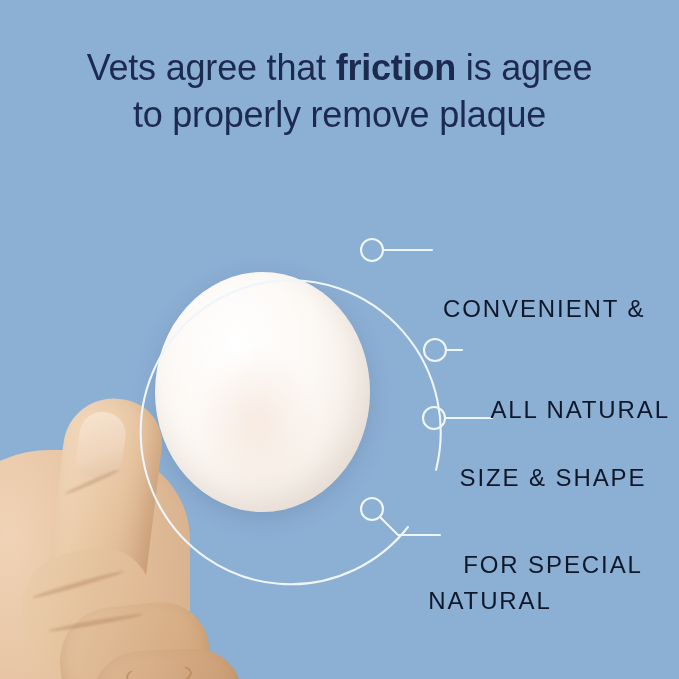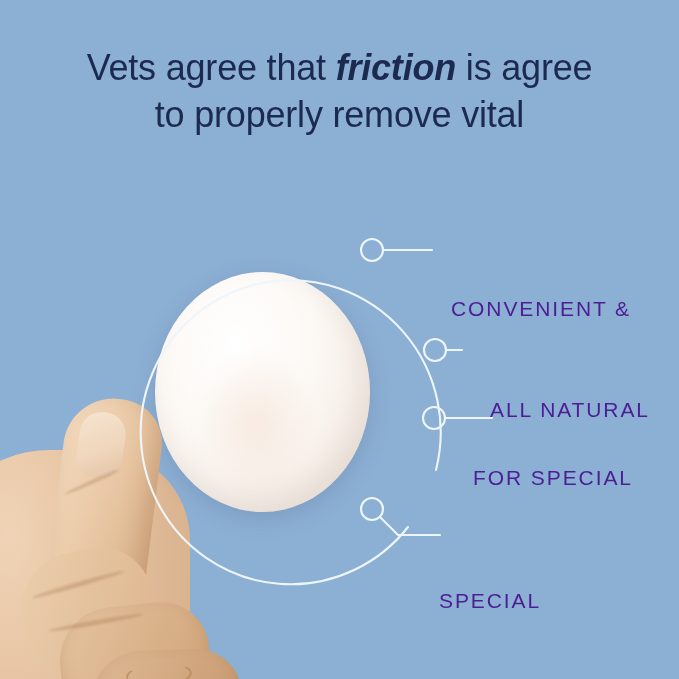--- a/index.html
+++ b/index.html
@@ -23,21 +23,20 @@
     top: 44px;
     width: 679px;
     text-align: center;
     color: #1c2a50;
     font-size: 36px;
     line-height: 47px;
     letter-spacing: -0.2px;
     font-weight: 400;
   }
   #headline .em {
-    font-style: italic;
     font-weight: bold;
   }
   .hl-line { display: block; white-space: pre; }
 
   
   #photo {
     position: absolute;
     left: 0;
     top: 150px;
     width: 420px;
@@ -162,40 +161,40 @@
     position: absolute;
     left: 0;
     top: 0;
     width: 679px;
     height: 679px;
   }
 
   
   .callout {
     position: absolute;
-    color: #4c1d95;
-    font-size: 21px;
+    color: #0f172a;
+    font-size: 24px;
     line-height: 29px;
     letter-spacing: 1.9px;
     white-space: pre;
   }
   #callout-1 { left: 443px; top: 236px; text-align: center; width: 196px; }
-  #callout-2 { left: 470px; top: 337px; text-align: center;   width: 200px; }
+  #callout-2 { left: 470px; top: 337px; text-align: right;   width: 200px; }
   #callout-3 { left: 455px; top: 405px; text-align: center; width: 196px; }
   #callout-4 { left: 340px; top: 528px; text-align: center; width: 300px; }
   .co-line { display: block; }
 </style>
 </head>
 <body>
 
 <div id="canvas">
 
   <div id="headline">
     <span class="hl-line"><span>Vets agree that </span><span class="em">friction</span><span> is agree</span></span>
-    <span class="hl-line">to properly remove vital</span>
+    <span class="hl-line">to properly remove plaque</span>
   </div>
 
   <div id="photo">
     <div class="hand-part" id="palm"></div>
 
     <div id="pad"></div>
     <div id="pad-tint"></div>
     <div id="pad-edge"></div>
 
     <div class="hand-part" id="thumb"></div>
@@ -235,22 +234,23 @@
 
   <div class="callout" id="callout-1">
     <span class="co-line">CONVENIENT &amp;</span>
   </div>
 
   <div class="callout" id="callout-2">
     <span class="co-line">ALL NATURAL</span>
   </div>
 
   <div class="callout" id="callout-3">
+    <span class="co-line">SIZE &amp; SHAPE</span>
     <span class="co-line">FOR SPECIAL</span>
   </div>
 
   <div class="callout" id="callout-4">
-    <span class="co-line">SPECIAL</span>
+    <span class="co-line">NATURAL</span>
     <span class="co-line">TEXTURE HELPS</span>
     
   </div>
 
 </div>
 
 </body></html>

